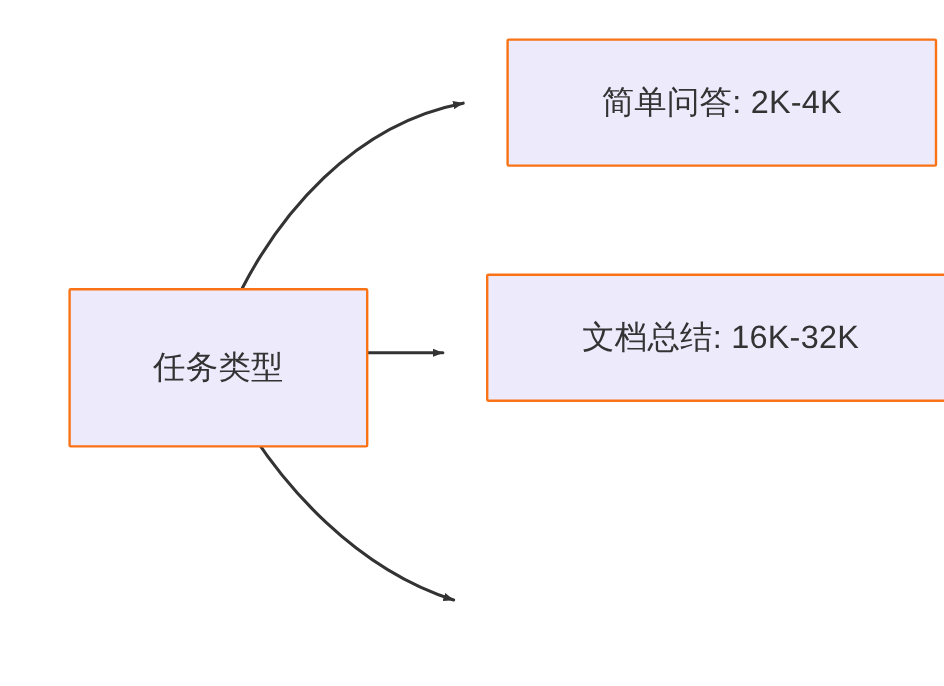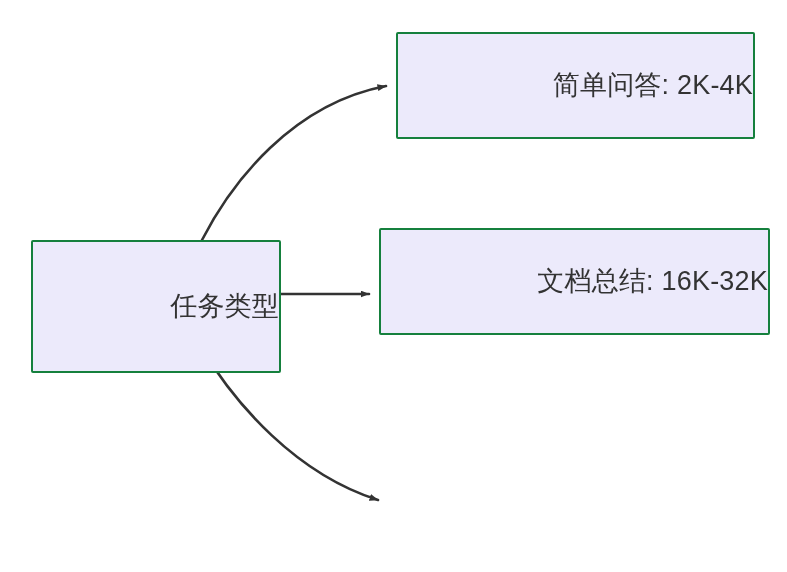--- a/index.html
+++ b/index.html
@@ -23,26 +23,27 @@
     position: absolute;
     left: 0;
     top: 0;
     width: 787px;
     height: 572px;
   }
   .node {
     position: absolute;
     box-sizing: border-box;
     background: #ECEAFB;
-    border: 2px solid #15803d;
+    border: 2px solid #f97316;
     border-radius: 2px;
     display: flex;
     align-items: center;
-    justify-content: flex-end;
+    justify-content: center;
     z-index: 2;
+    margin-left: 26px;
   }
   .node-label {
     color: #333333;
     font-size: 27px;
     line-height: 1.25;
     letter-spacing: 0.2px;
     white-space: nowrap;
     text-align: center;
   }
   

